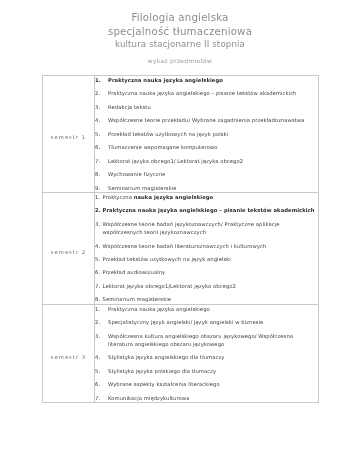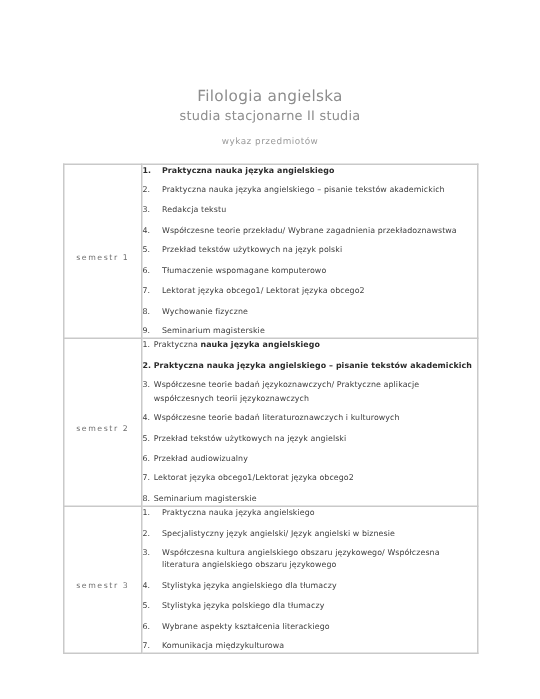--- a/index.html
+++ b/index.html
@@ -16,21 +16,20 @@
     height: 466px;
     background: #ffffff;
     position: relative;
     overflow: hidden;
   }
 
   
   .doc-header {
     text-align: center;
     padding-top: 11px;
-    margin-top: 47px;
   }
   .title-line-1,
   .title-line-2 {
     font-size: 10.2px;
     color: #8d8d8d;
     letter-spacing: 0.2px;
     line-height: 13.5px;
     font-weight: 400;
   }
   .title-line-3,
@@ -114,21 +113,22 @@
   ol.courses li.bold::before { font-weight: bold; color: #2b2b2b; }
   ol.courses li .b { font-weight: bold; color: #2b2b2b; }
 </style>
 </head>
 <body>
 
 <div class="page">
 
   <div class="doc-header">
     <div class="title-line-1">Filologia angielska</div>
-    <div class="title-line-3">studia stacjonarne II studia</div>
+    <div class="title-line-2">specjalność tłumaczeniowa</div>
+    <div class="title-line-3">kultura stacjonarne II stopnia</div>
     <div class="subtitle">wykaz przedmiotów</div>
   </div>
 
   <div class="table-wrap">
     <table class="curriculum">
       <tbody>
 
         <tr>
           <td class="sem-label-cell">
             <span class="sem-label">semestr 1</span>

